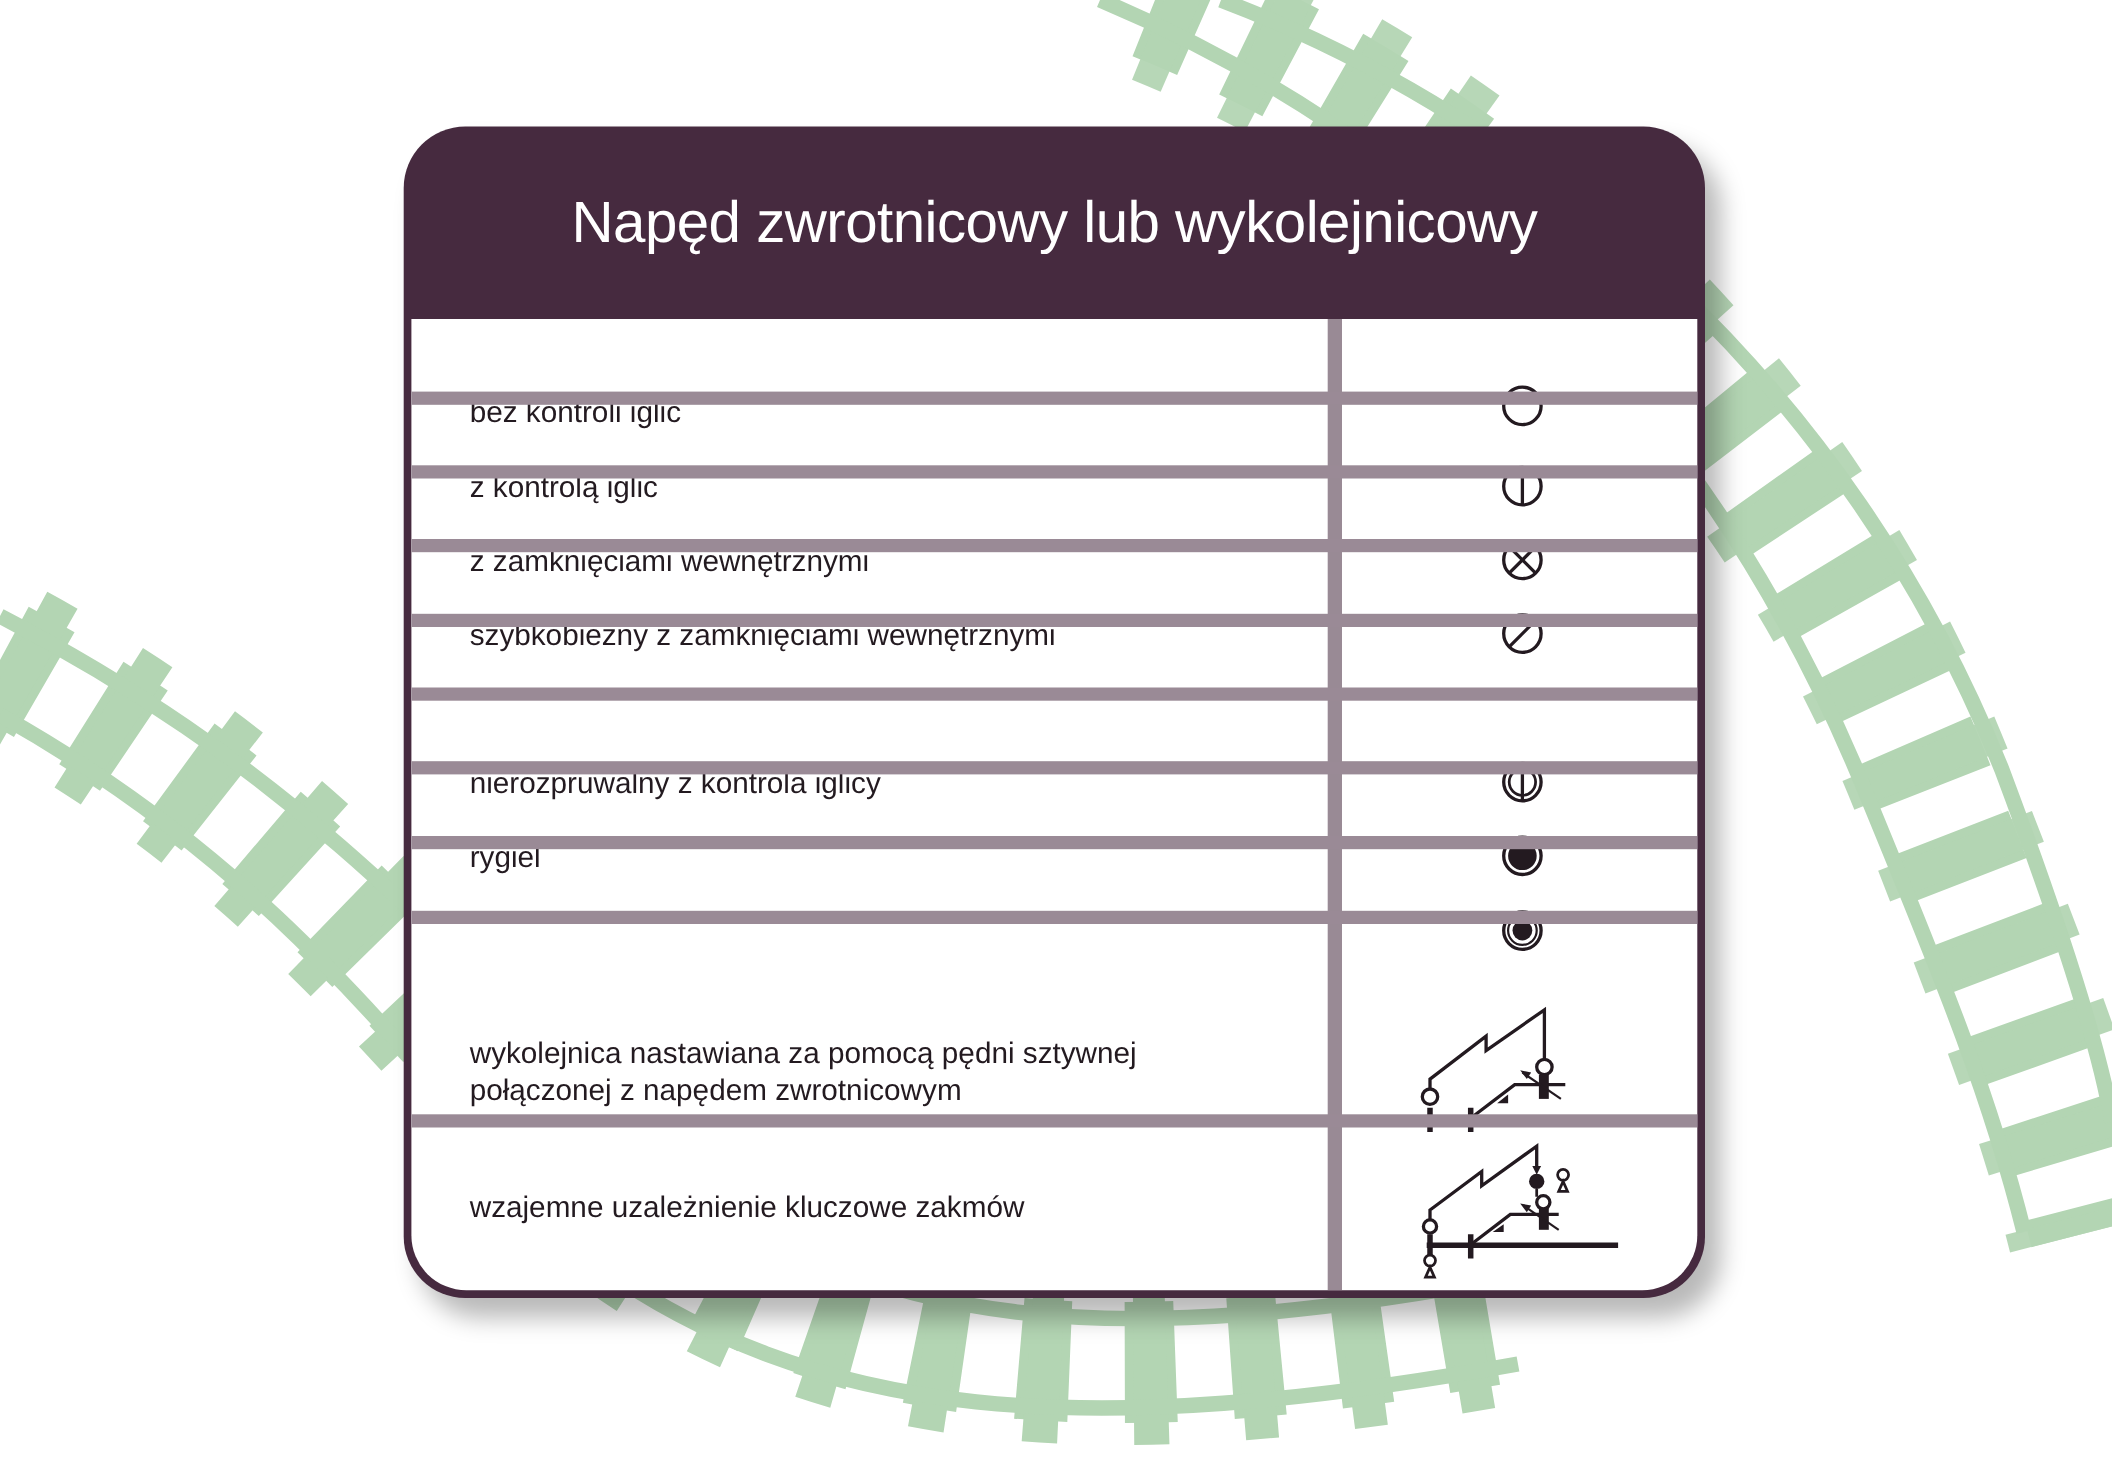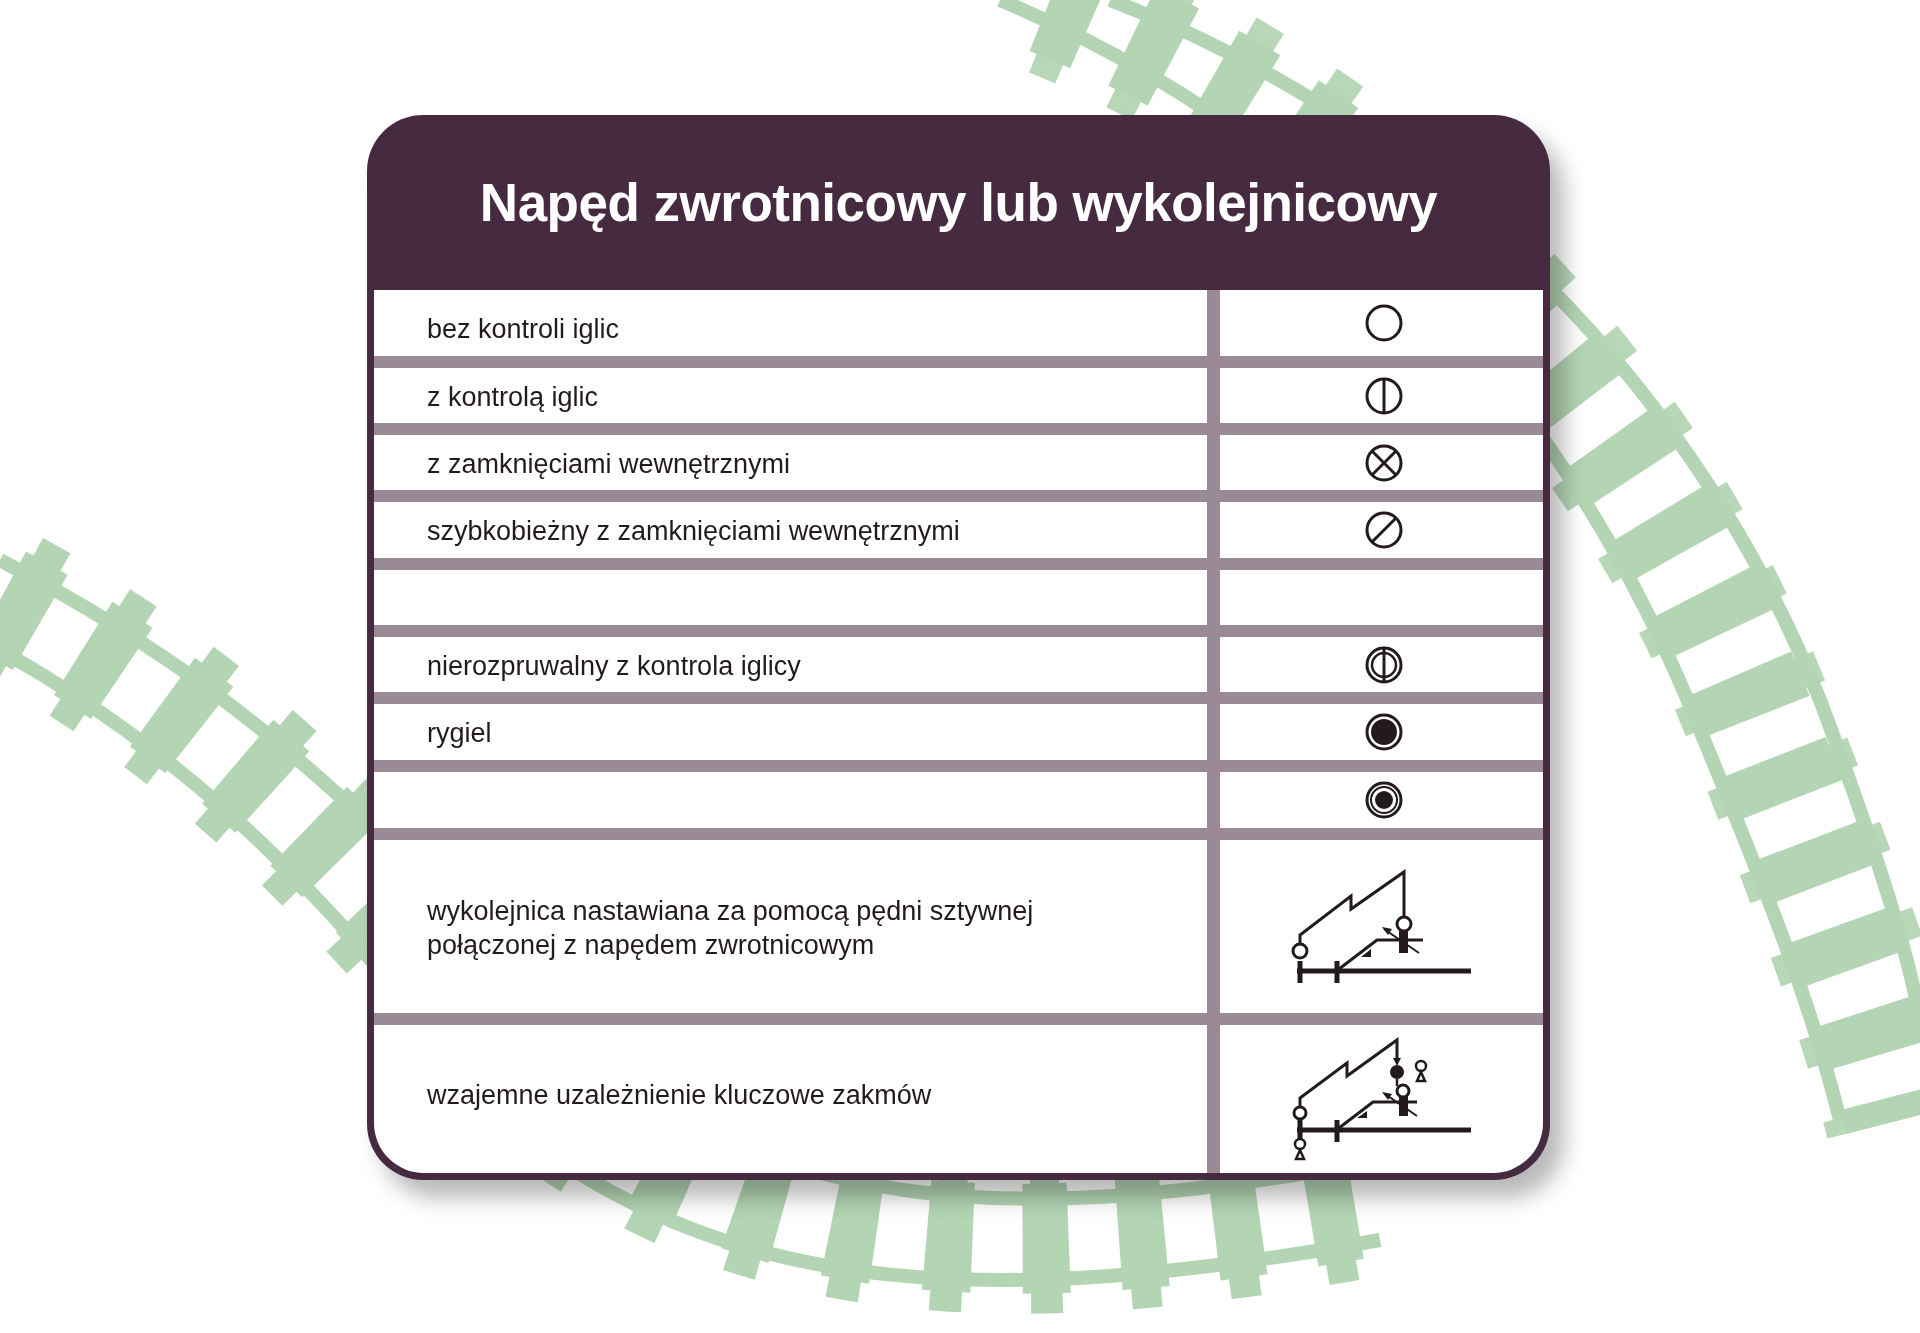--- a/index.html
+++ b/index.html
@@ -1,21 +1,21 @@
 <!DOCTYPE html>
 <html><head>
 <meta charset="utf-8">
 <style>
   html, body { margin:0; padding:0; }
   body { width:1920px; height:1333px; position:relative; overflow:hidden; background:#ffffff; font-family:"Liberation Sans", sans-serif; }
   #bg { position:absolute; left:0; top:0; width:1920px; height:1333px; }
   .card { position:absolute; left:367px; top:115px; width:1183px; height:1065px; background:#462a3f; border-radius:56px; box-shadow: 14px 18px 22px rgba(0,0,0,0.28); overflow:hidden; }
-  .card-title { position:absolute; left:0; top:0; width:100%; height:175px; display:flex; align-items:center; justify-content:center; color:#ffffff; font-weight:bold; font-size:53px; letter-spacing:-0.5px; }
+  .card-title { position:absolute; left:0; top:0; width:100%; height:175px; display:flex; align-items:center; justify-content:center; color:#ffffff; font-weight:normal; font-size:53px; letter-spacing:-0.5px; }
   .table { position:absolute; left:7px; top:175px; width:1169px; height:883px; background:#ffffff; border-radius:0 0 50px 50px; overflow:hidden; }
-  .row { position:absolute; left:0; width:100%; }
+  .row { position:absolute; left:0; width:100%;margin-top:46px; }
   .sep { position:absolute; left:0; width:100%; height:12px; background:#9a8a96; }
   .label { position:absolute; left:53px; font-size:27px; color:#231a20; line-height:34px; }
   .vdiv { position:absolute; left:833px; top:0; width:13px; height:100%; background:rgba(110,88,104,0.7); }
   .sym { position:absolute; left:900px; width:220px; display:flex; align-items:center; justify-content:center; }
 </style>
 </head>
 <body>
 
 <svg id="bg" viewBox="0 0 1920 1333" xmlns="http://www.w3.org/2000/svg">
   <g fill="none" stroke="#b3d5b3">
@@ -134,21 +134,21 @@
           <polyline points="50,102 88,73 134,73" stroke-width="3"></polyline>
           <polygon points="72,90 82,82 82,90" fill="#231a20" stroke="none"></polygon>
           <rect x="110" y="64" width="9" height="22" fill="#231a20" stroke="none"></rect>
           <line x1="95" y1="62" x2="130" y2="86" stroke-width="2"></line>
           <polygon points="93,60 103,62 99,68" fill="#231a20" stroke="none"></polygon>
         </svg>
       </div>
     </div>
     <div class="sep" style="top:723px"></div>
 
-    <div class="row" style="top:735px;height:148px">
+    <div class="row" style="top:691px;height:148px">
       <div class="label" style="top:53px">wzajemne uzależnienie kluczowe zakmów</div>
       <div class="sym" style="top:0;height:148px">
         <svg width="190" height="130" viewBox="0 0 190 130" fill="none" stroke="#231a20">
           <line x1="8" y1="96" x2="182" y2="96" stroke-width="5"></line>
           <line x1="11" y1="86" x2="11" y2="108" stroke-width="5"></line>
           <line x1="48" y1="86" x2="48" y2="108" stroke-width="5"></line>
           <circle cx="11" cy="79" r="6" stroke-width="3" fill="#fff"></circle>
           <circle cx="11" cy="110" r="5" stroke-width="2.5" fill="#fff"></circle>
           <polygon points="7,125 11,116 15,125" stroke-width="2.5" fill="#fff"></polygon>
           <polyline points="11,73 11,64 58,29 58,42 108,6 108,26" stroke-width="3"></polyline>

